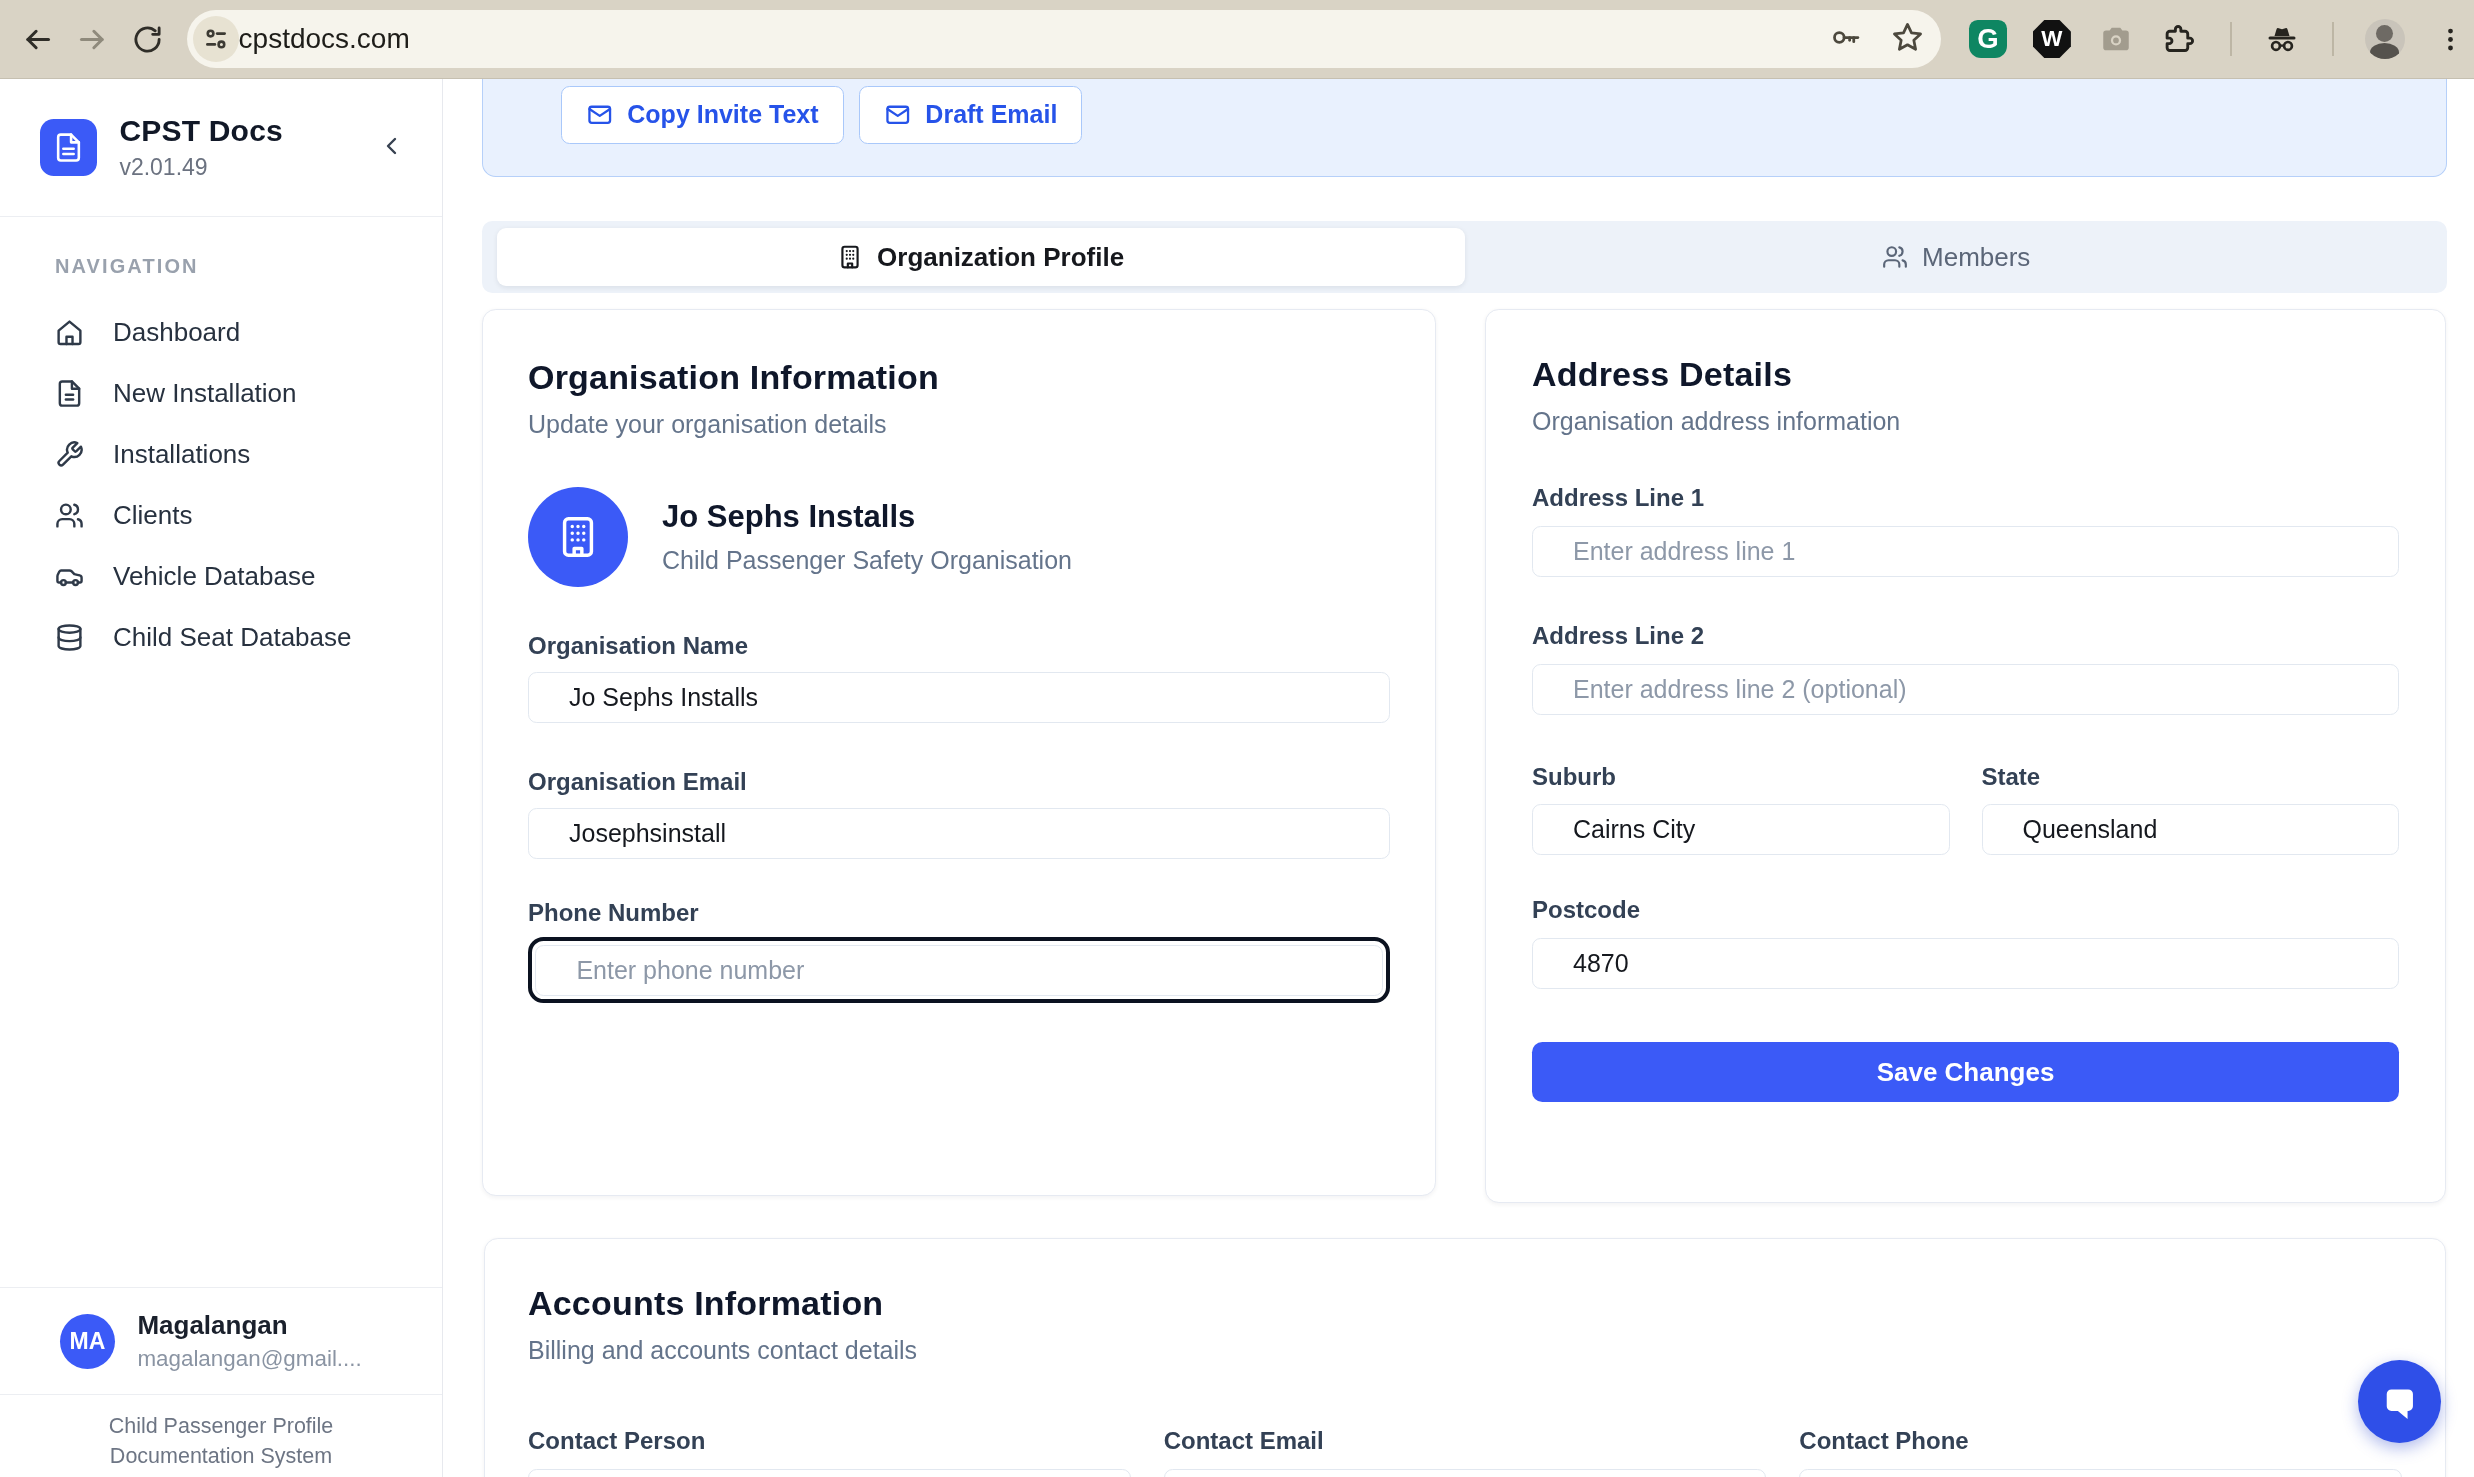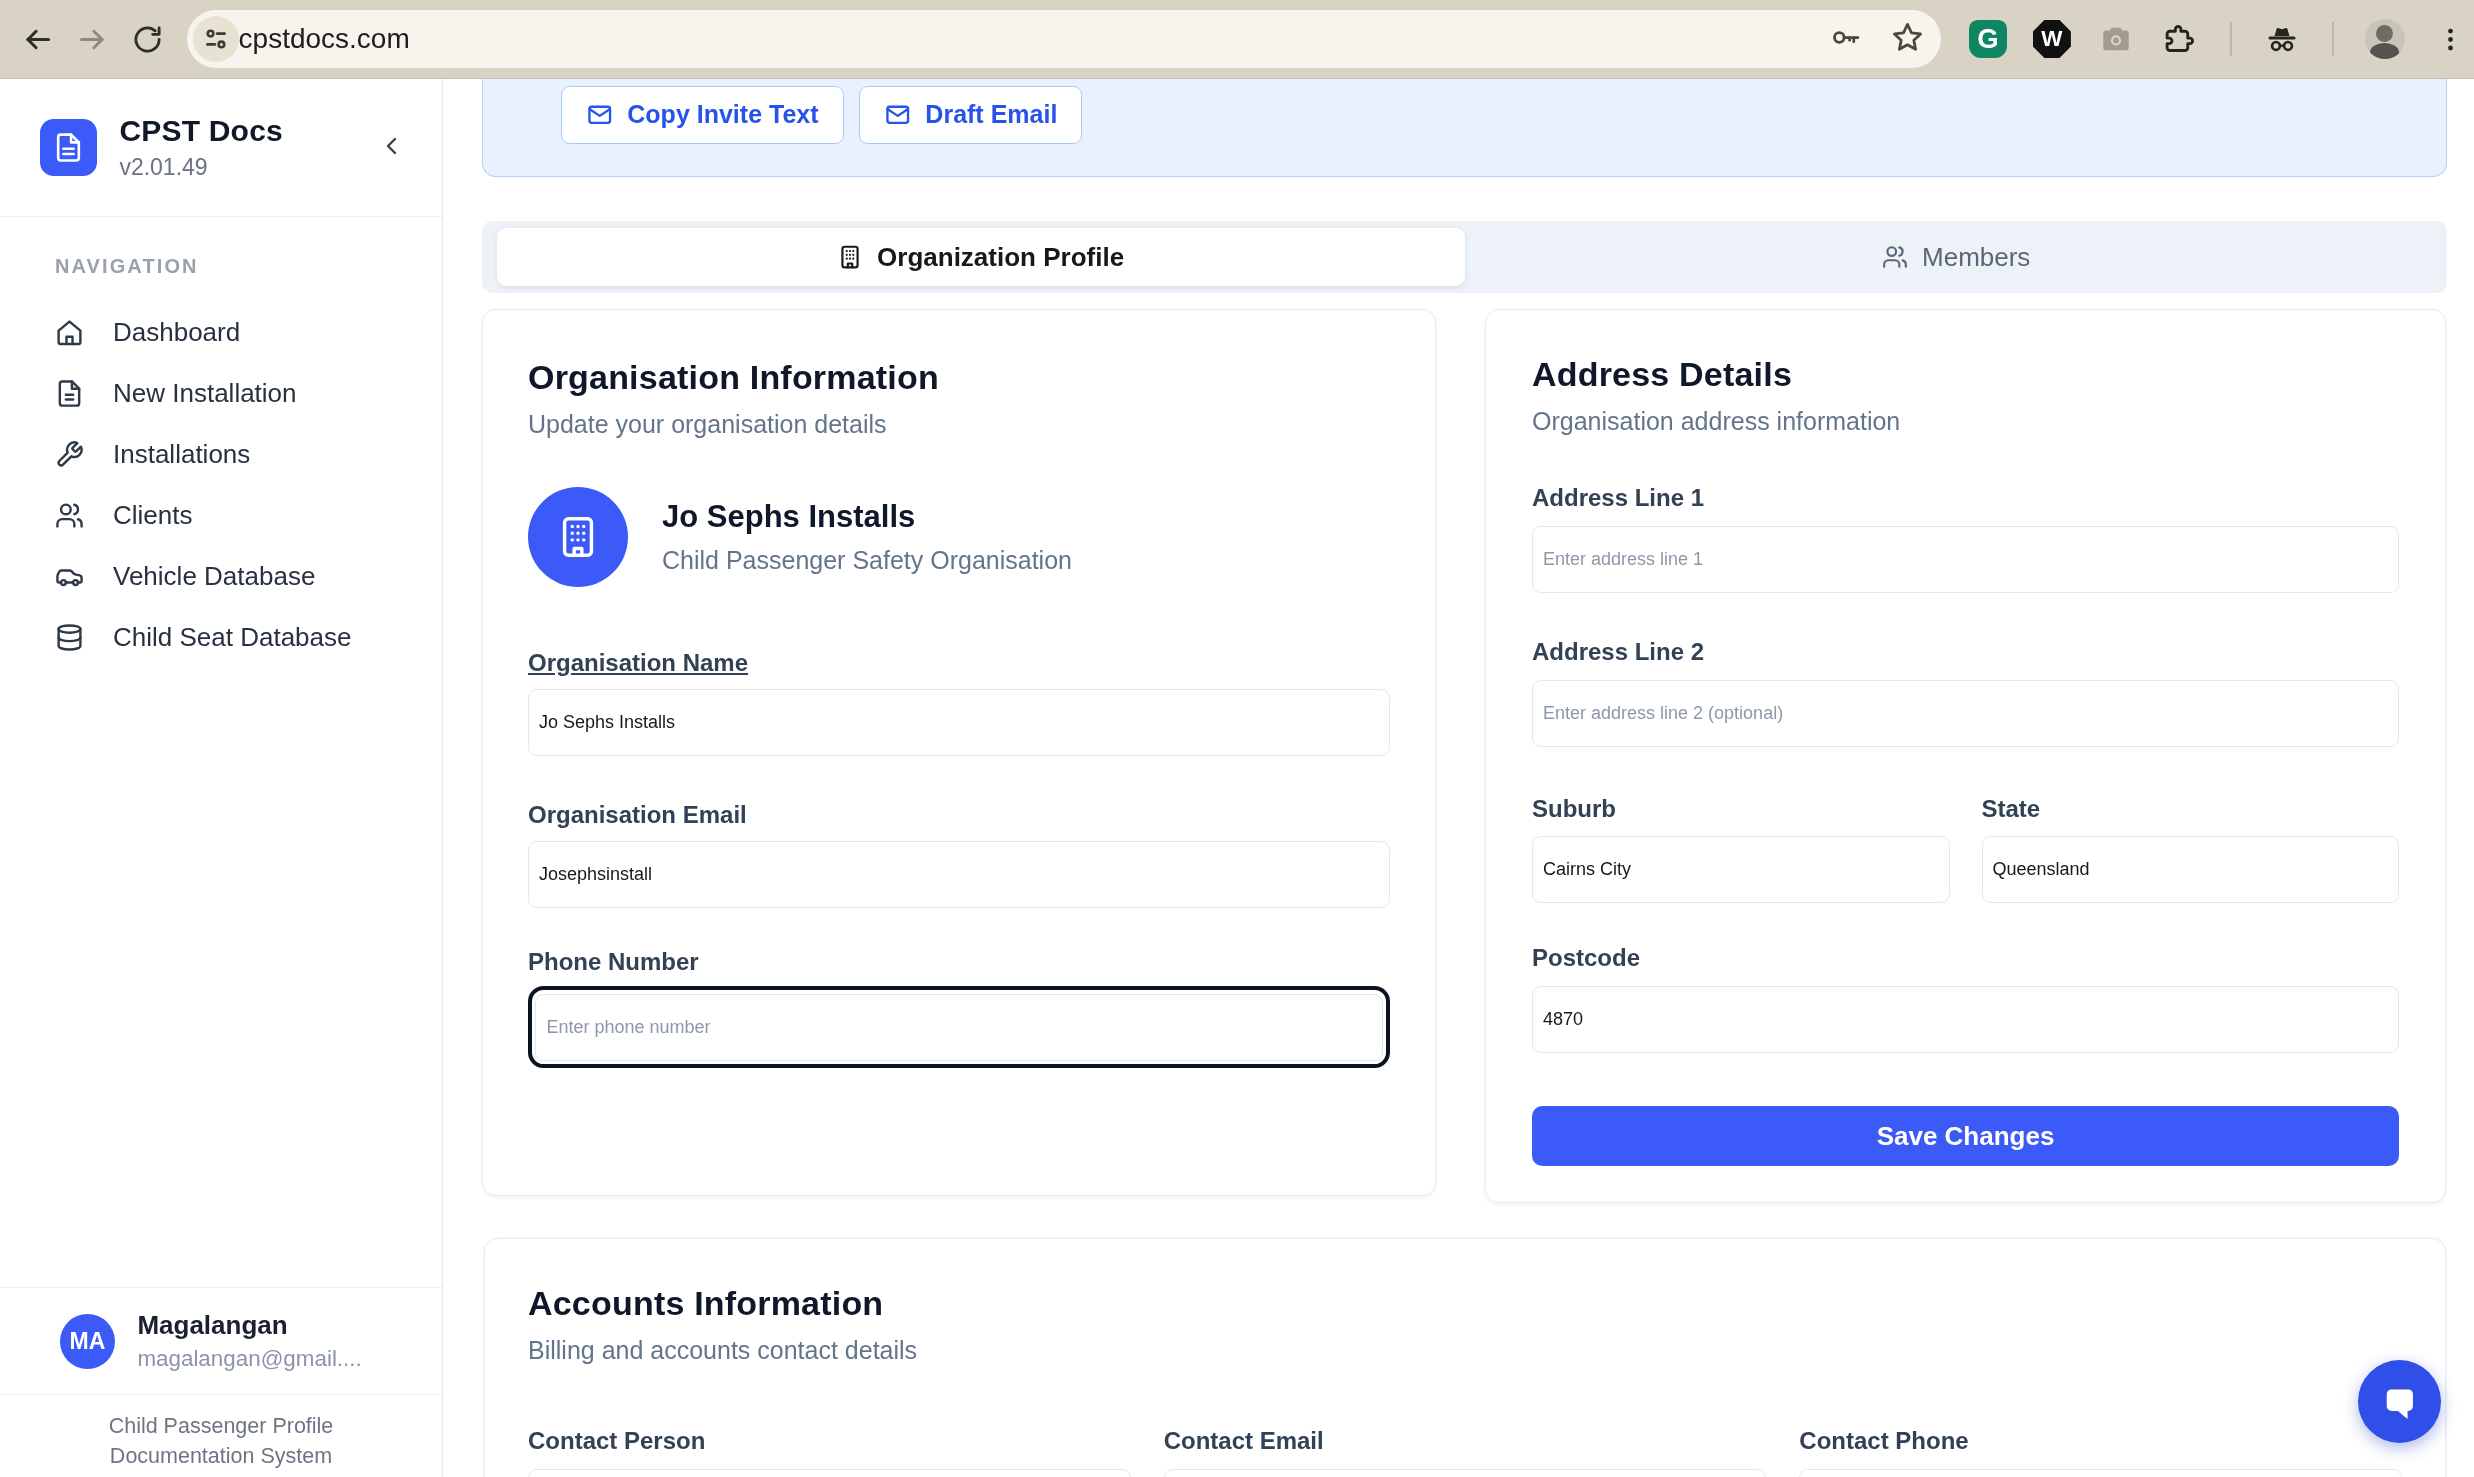--- a/index.html
+++ b/index.html
@@ -62,24 +62,24 @@
 
   .card-title { font-size:34px; font-weight:700; color:#0f172a; letter-spacing:0.2px; }
   .card-sub { font-size:25px; color:#64748b; margin-top:13px; }
 
   .org-id-row { display:flex; align-items:center; gap:34px; margin-top:48px; }
   .org-avatar { width:100px; height:100px; border-radius:50%; background:#3b5af7; display:flex; align-items:center; justify-content:center; color:#fff; flex:none; }
   .org-id-name { font-size:31px; font-weight:700; color:#0f172a; }
   .org-id-type { font-size:25px; color:#64748b; margin-top:10.3px; }
 
   .f-label { font-size:24px; font-weight:600; color:#334155; }
-  .f-input { width:100%; height:67px; border:1.7px solid #e2e8f0; border-radius:8.6px; font-size:18px; color:#15181e; padding:0 10px; outline:none; background:#fff; font-family:"Liberation Sans", sans-serif; }
+  .f-input { width:100%; height:51px; border:1.7px solid #e2e8f0; border-radius:8.6px; font-size:25px; color:#15181e; padding:0 40px; outline:none; background:#fff; font-family:"Liberation Sans", sans-serif; }
   .f-input::placeholder { color:#8d98a8; }
   .mt56 { margin-top:48px; } .mt52 { margin-top:45px; } .mt48 { margin-top:41px; }
-  .mt46 { margin-top:40px; } .mt16 { margin-top:13.8px; } .mt14 { margin-top:12px; } .mt72 { margin-top:62px;text-decoration:underline; }
+  .mt46 { margin-top:40px; } .mt16 { margin-top:13.8px; } .mt14 { margin-top:12px; } .mt72 { margin-top:45px; }
   .focus-ring { margin-top:10.3px; border:4.3px solid #0b1220; border-radius:15.5px; padding:3.4px; }
   .focus-ring .f-input { border-radius:8.6px; }
 
   .two-col { display:flex; gap:32px; }
   .two-col > div { flex:1; }
 
   .save-btn { margin-top:53px; width:100%; height:60px; background:#3b5af7; border:none; border-radius:10.3px; color:#fff; font-size:26px; font-weight:700; cursor:pointer; font-family:"Liberation Sans", sans-serif; }
 
   .acct-grid { display:grid; grid-template-columns:1fr 1fr 1fr; gap:33px; margin-top:62px; }
 

